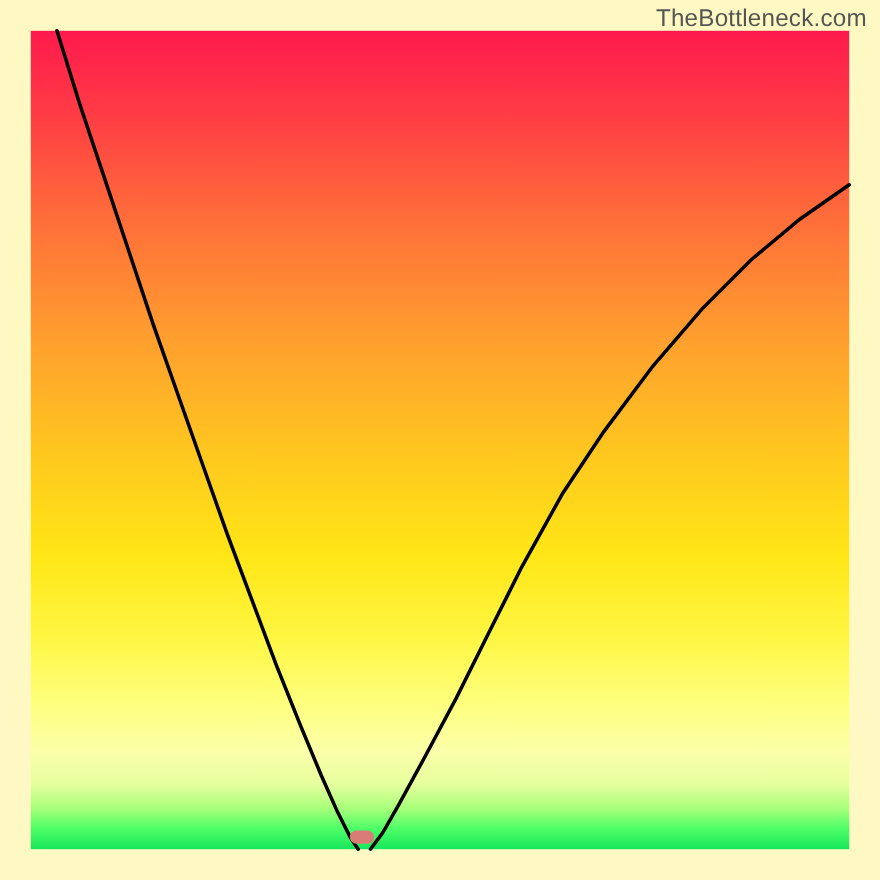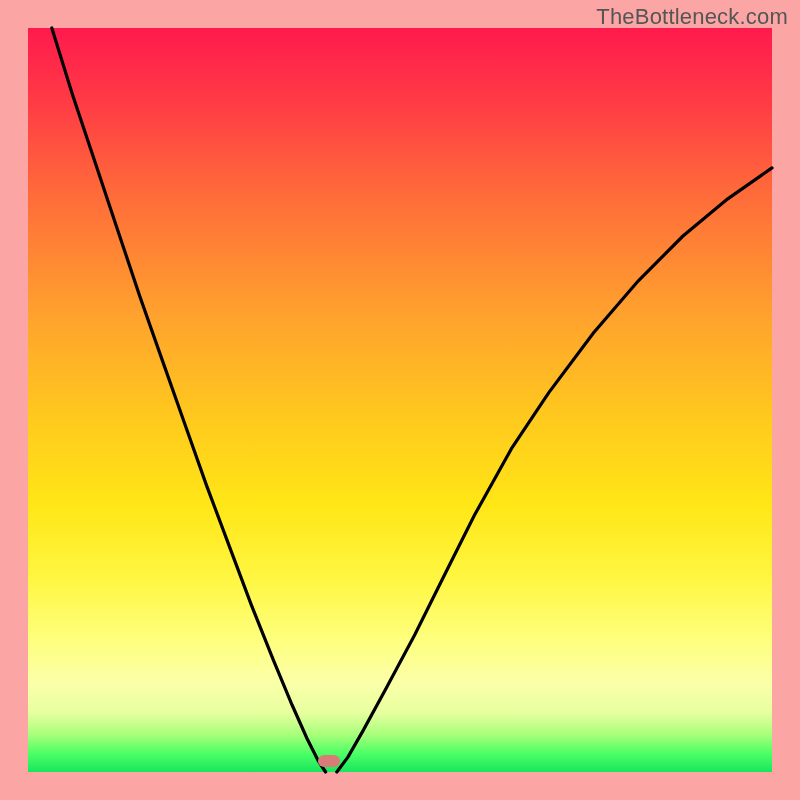--- a/index.html
+++ b/index.html
@@ -10,21 +10,21 @@
     background: #000;
     overflow: hidden;
     font-family: Arial, Helvetica, sans-serif;
   }
   .frame {
     position: absolute;
     left: 0;
     top: 0;
     width: 800px;
     height: 800px;
-    background: #fca5a5;
+    background: #fef9c3;
   }
   .plot-area {
     position: absolute;
     left: 28px;
     top: 28px;
     width: 744px;
     height: 744px;
     background: linear-gradient(to bottom,
       #ff1a4d 0%,
       #ff3b45 10%,

